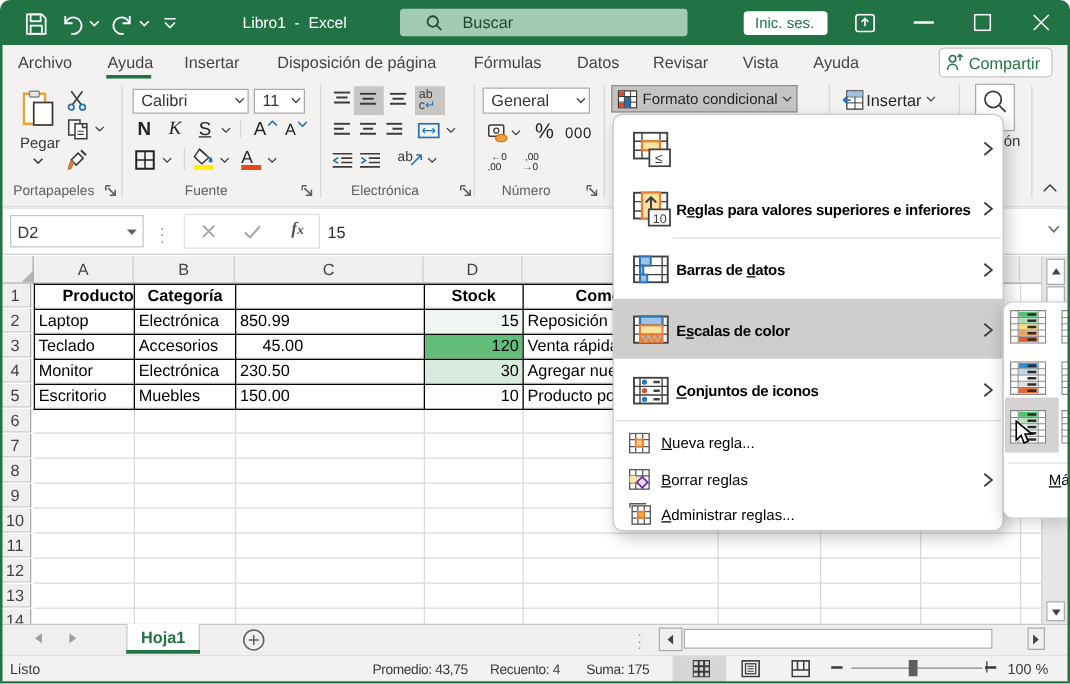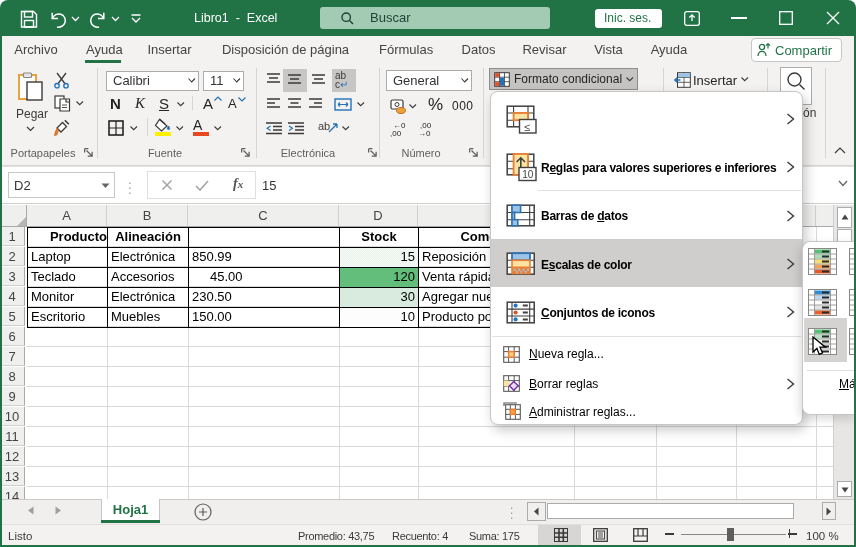--- a/index.html
+++ b/index.html
@@ -414,21 +414,21 @@
   <div class="abs" style="left:27px;top:307px;width:547px;height:1px;background:#000"></div>
   <div class="abs" style="left:27px;top:327px;width:547px;height:1px;background:#000"></div>
   <div class="abs" style="left:27px;top:227px;width:1px;height:101px;background:#000"></div>
   <div class="abs" style="left:107px;top:227px;width:1px;height:101px;background:#000"></div>
   <div class="abs" style="left:188px;top:227px;width:1px;height:101px;background:#000"></div>
   <div class="abs" style="left:339px;top:227px;width:1px;height:101px;background:#000"></div>
   <div class="abs" style="left:418px;top:227px;width:1px;height:101px;background:#000"></div>
   <div class="abs" style="left:574px;top:227px;width:1px;height:101px;background:#000"></div>
 
   <div class="cell" style="left:28px;top:227px;width:79px;text-align:right;font-weight:bold">Producto</div>
-  <div class="cell" style="left:108px;top:227px;width:80px;text-align:center;font-weight:bold">Alineación</div>
+  <div class="cell" style="left:108px;top:227px;width:80px;text-align:center;font-weight:bold">Categoría</div>
   <div class="cell" style="left:340px;top:227px;width:78px;text-align:center;font-weight:bold">Stock</div>
   <div class="cell" style="left:419px;top:227px;width:155px;text-align:center;font-weight:bold">Comentario</div>
   <div class="cell" style="left:31px;top:247px;">Laptop</div>
   <div class="cell" style="left:111px;top:247px;">Electrónica</div>
   <div class="cell" style="left:192px;top:247px;">850.99</div>
   <div class="cell" style="left:340px;top:247px;width:75px;text-align:right">15</div>
   <div class="cell" style="left:422px;top:247px;">Reposición urgente</div>
   <div class="cell" style="left:31px;top:267px;">Teclado</div>
   <div class="cell" style="left:111px;top:267px;">Accesorios</div>
   <div class="cell" style="left:210px;top:267px;">45.00</div>

